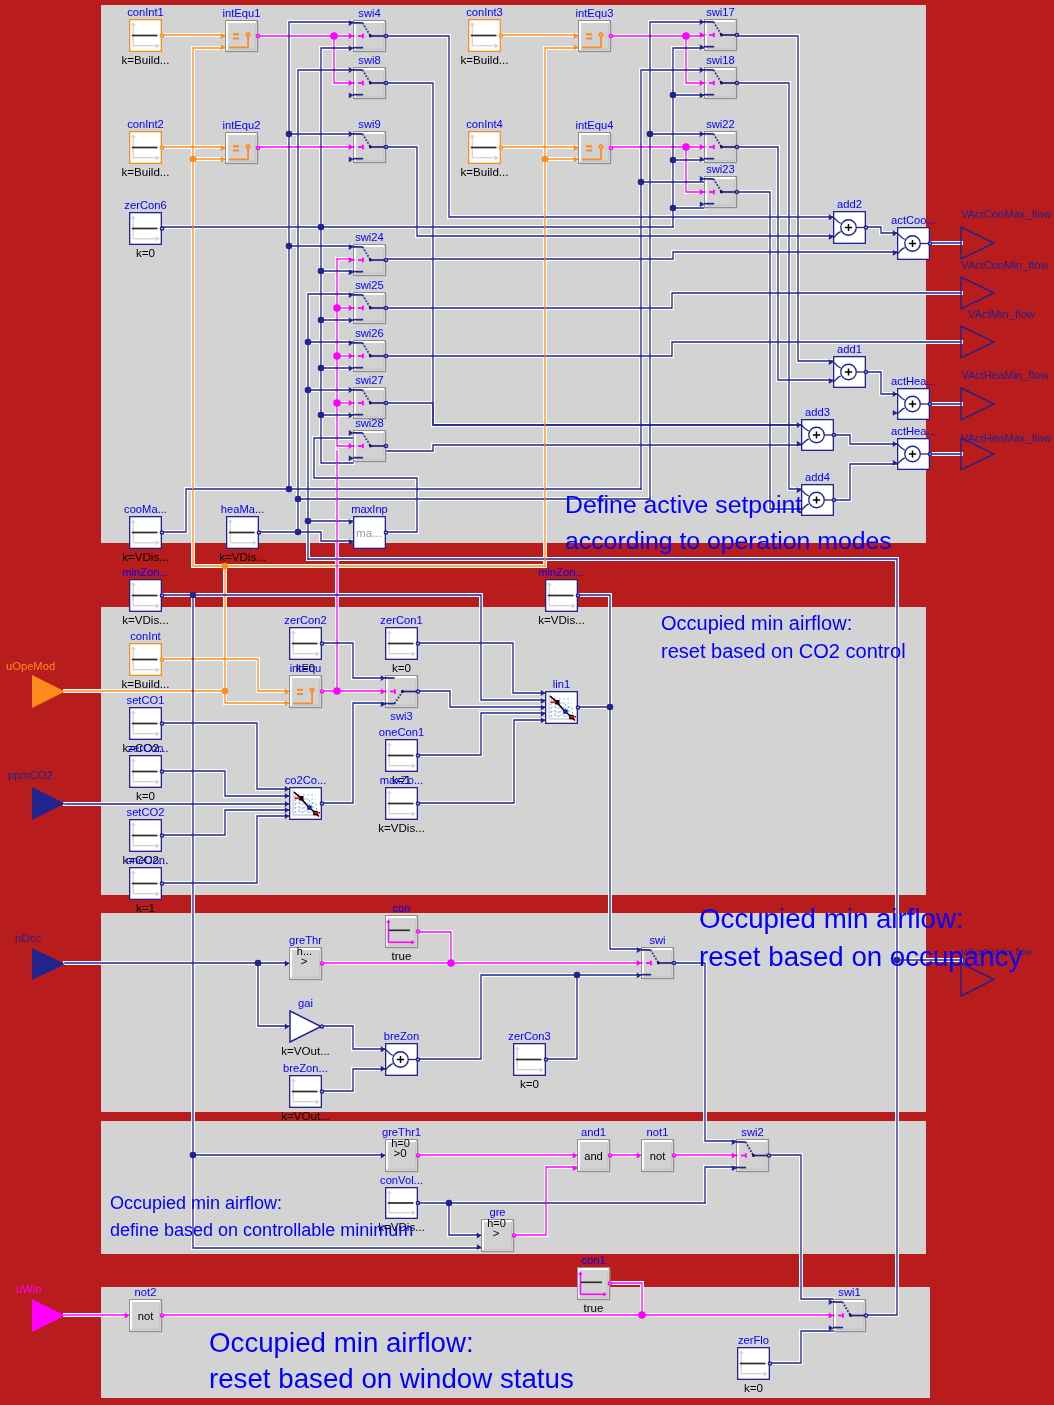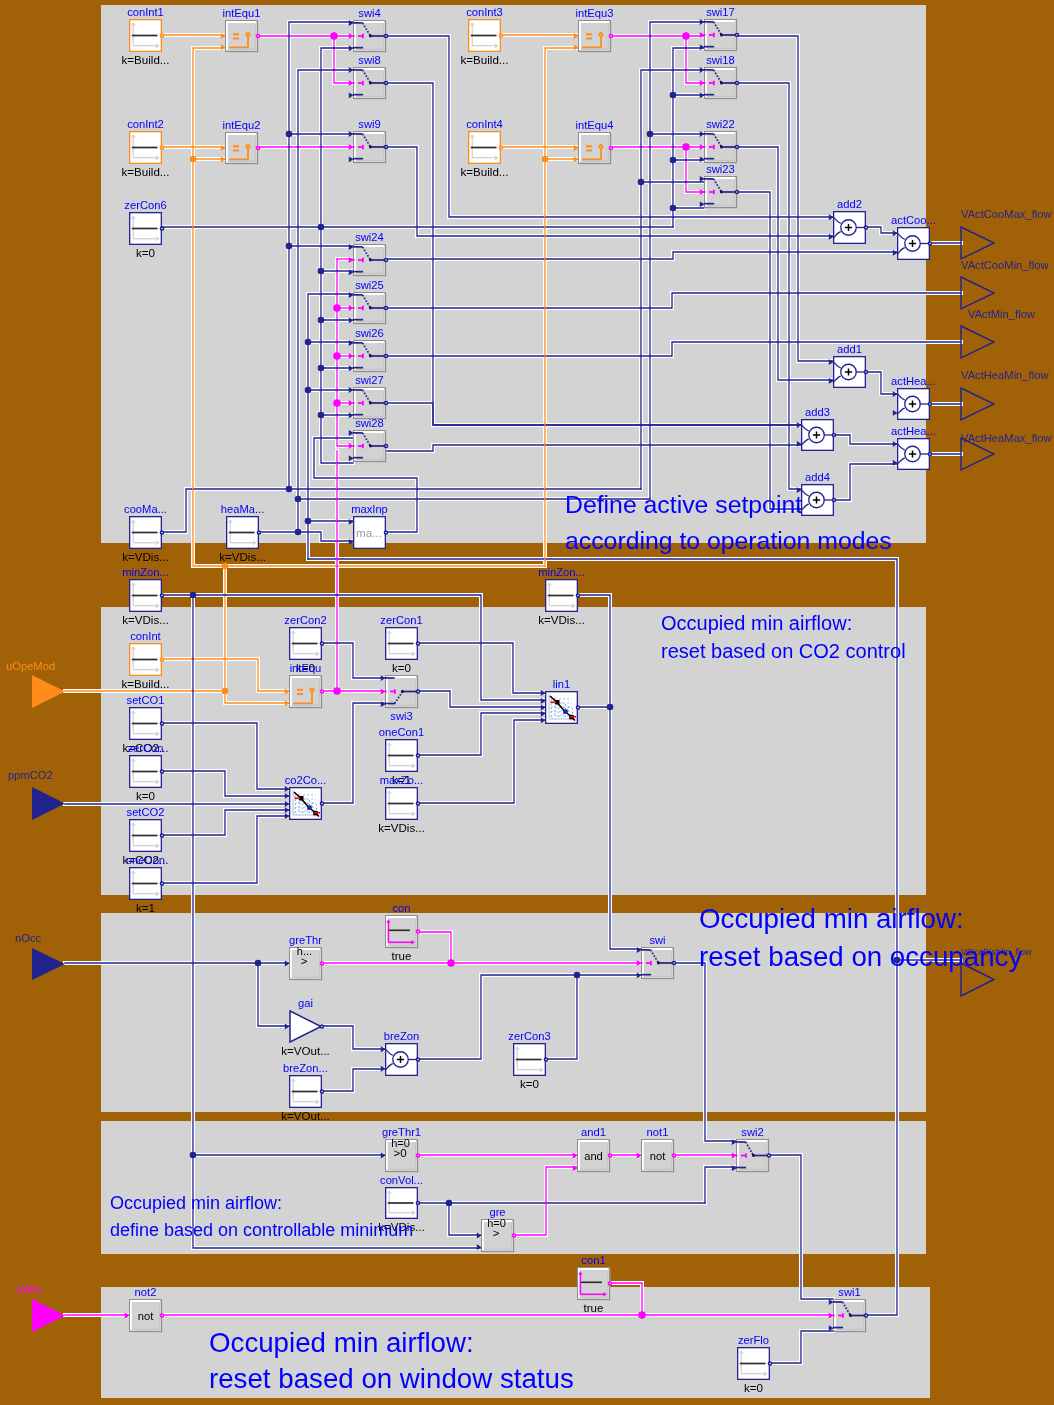--- a/index.html
+++ b/index.html
@@ -1,18 +1,18 @@
 <!DOCTYPE html>
 <html><head>
 <meta charset="utf-8">
 <title>Modelica block diagram</title>
 <style>
   html,body{margin:0;padding:0;background:#ffffff;}
   body{width:1054px;height:1405px;overflow:hidden;font-family:"Liberation Sans",sans-serif;}
-  #stage{position:relative;width:1054px;height:1405px;background:#a16207;}
+  #stage{position:relative;width:1054px;height:1405px;background:#b91c1c;}
   svg#diagram{display:block;position:absolute;left:0;top:0;}
 </style>
 </head>
 <body>
 
 <div id="stage">
   <svg id="diagram" width="1054" height="1405" viewBox="0 0 1054 1405">
     <g id="g-groups">
         <rect x="101" y="5" width="825" height="538" fill="#d3d3d3"></rect>
         <rect x="101" y="607" width="825" height="288" fill="#d3d3d3"></rect>

